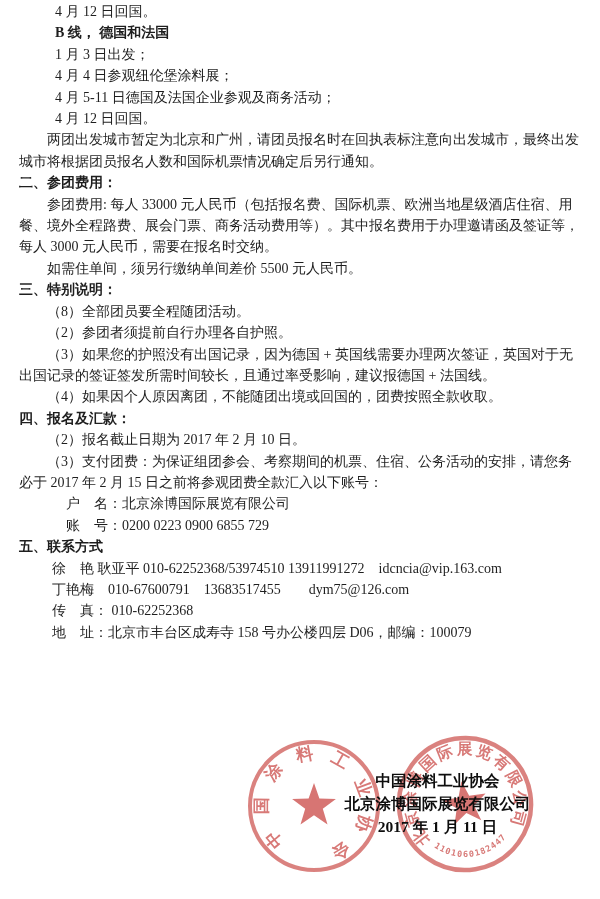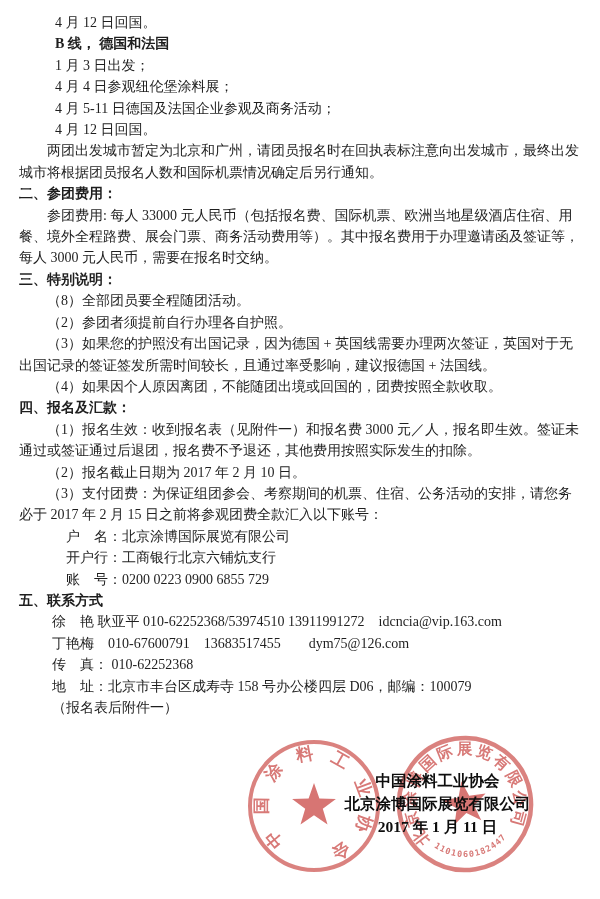--- a/index.html
+++ b/index.html
@@ -6,21 +6,21 @@
   body {
     width: 600px; height: 899px;
     background: #ffffff;
     position: relative;
     overflow: hidden;
     font-family: "Liberation Serif", "DejaVu Serif", serif;
     color: #1e1e1e;
   }
   .doc {
     position: absolute;
-    left: 19px; top: 12px;
+    left: 19px; top: 1px;
     width: 565px;
     font-size: 14px;
     line-height: 21.4px;
   }
   .doc .block { margin: 0; }
   .item    { padding-left: 36px; }
   .bold    { font-weight: bold; }
   .para    { text-indent: 28px; }
   .heading { font-weight: bold; }
   .account { padding-left: 47px; }
@@ -50,38 +50,36 @@
 
 <div class="block item">4 月 12 日回国。</div>
     <div class="block item bold">B 线， 德国和法国</div>
     <div class="block item">1 月 3 日出发；</div>
     <div class="block item">4 月 4 日参观纽伦堡涂料展；</div>
     <div class="block item">4 月 5-11 日德国及法国企业参观及商务活动；</div>
     <div class="block item">4 月 12 日回国。</div>
     <div class="block para">两团出发城市暂定为北京和广州，请团员报名时在回执表标注意向出发城市，最终出发城市将根据团员报名人数和国际机票情况确定后另行通知。</div>
     <div class="block heading">二、参团费用：</div>
     <div class="block para">参团费用: 每人 33000 元人民币（包括报名费、国际机票、欧洲当地星级酒店住宿、用餐、境外全程路费、展会门票、商务活动费用等）。其中报名费用于办理邀请函及签证等，每人 3000 元人民币，需要在报名时交纳。</div>
+    <div class="block para">如需住单间，须另行缴纳单间差价 5500 元人民币。</div>
     <div class="block heading">三、特别说明：</div>
     <div class="block para">（8）全部团员要全程随团活动。</div>
     <div class="block para">（2）参团者须提前自行办理各自护照。</div>
     <div class="block para">（3）如果您的护照没有出国记录，因为德国 + 英国线需要办理两次签证，英国对于无出国记录的签证签发所需时间较长，且通过率受影响，建议报德国 + 法国线。</div>
     <div class="block para">（4）如果因个人原因离团，不能随团出境或回国的，团费按照全款收取。</div>
     <div class="block heading">四、报名及汇款：</div>
-    <div class="block para">（1）报名生效：收到报名表（见附件一）和报名费 3000 元／人，报名即生效。签证未通过或签证通过后退团，报名费不予退还，其他费用按照实际发生的扣除。</div>
     <div class="block para">（2）报名截止日期为 2017 年 2 月 10 日。</div>
     <div class="block para">（3）支付团费：为保证组团参会、考察期间的机票、住宿、公务活动的安排，请您务必于 2017 年 2 月 15 日之前将参观团费全款汇入以下账号：</div>
     <div class="block account">户　名：北京涂博国际展览有限公司</div>
-    <div class="block account">开户行：工商银行北京六铺炕支行</div>
     <div class="block account">账　号：0200 0223 0900 6855 729</div>
     <div class="block heading">五、联系方式</div>
     <div class="block contact">徐　艳 耿亚平 010-62252368/53974510 13911991272　idcncia@vip.163.com</div>
     <div class="block contact">丁艳梅　010-67600791　13683517455　　dym75@126.com</div>
     <div class="block contact">传　真： 010-62252368</div>
     <div class="block contact">地　址：北京市丰台区成寿寺 158 号办公楼四层 D06，邮编：100079</div>
-    <div class="block contact">（报名表后附件一）</div>
   </div>
 
 <svg id="stamp-left" class="stamp" width="150" height="150" viewBox="0 0 150 150">
   <defs>
     <path id="lring" d="M 44.8 111.0 A 47 47 0 1 1 91.1 119.2" fill="none"></path>
   </defs>
   <circle cx="75" cy="75" r="64" fill="none" stroke-width="4" opacity="0.8" stroke="#c94744"></circle>
   <polygon points="75,52 80.4,67.6 96.9,67.9 83.8,77.8 88.5,93.6 75,84.2 61.5,93.6 66.2,77.8 53.1,67.9 69.6,67.6" opacity="0.88" fill="#c94744"></polygon>
   <text font-size="17" textLength="245" lengthAdjust="spacing" opacity="0.85" fill="#c94744">
     <textPath href="#lring" textLength="245" lengthAdjust="spacing">中国涂料工业协会</textPath>

